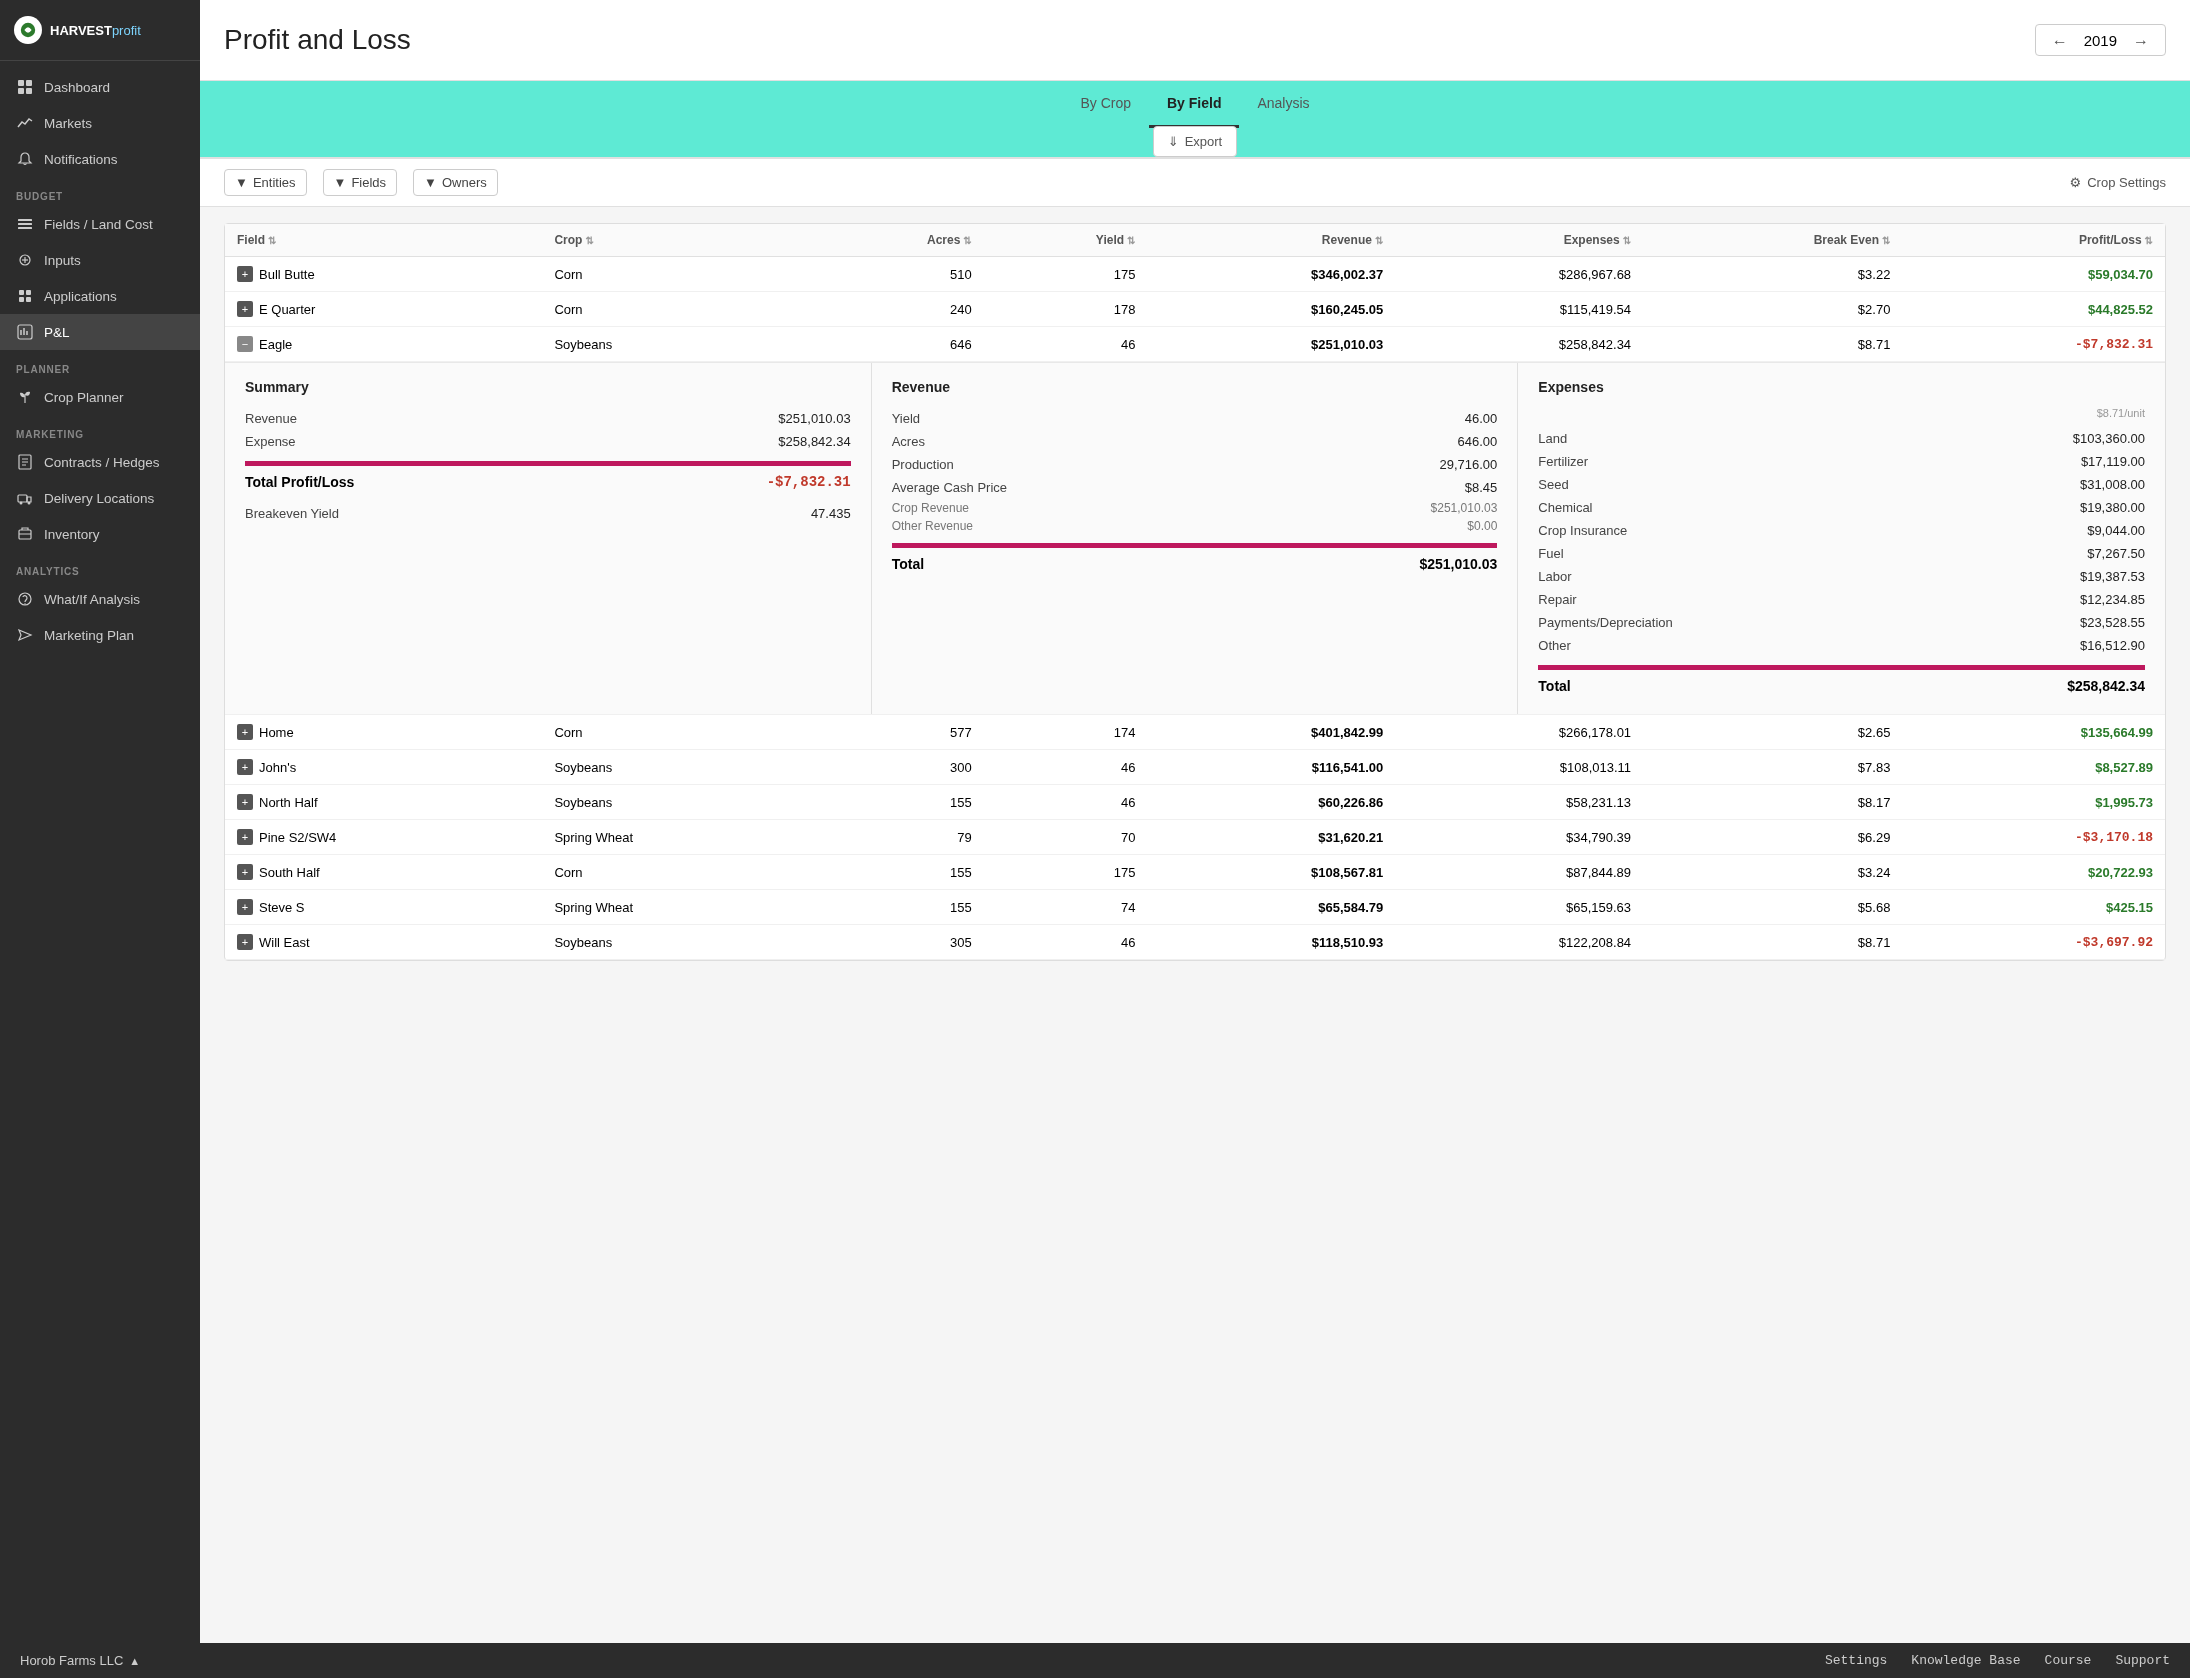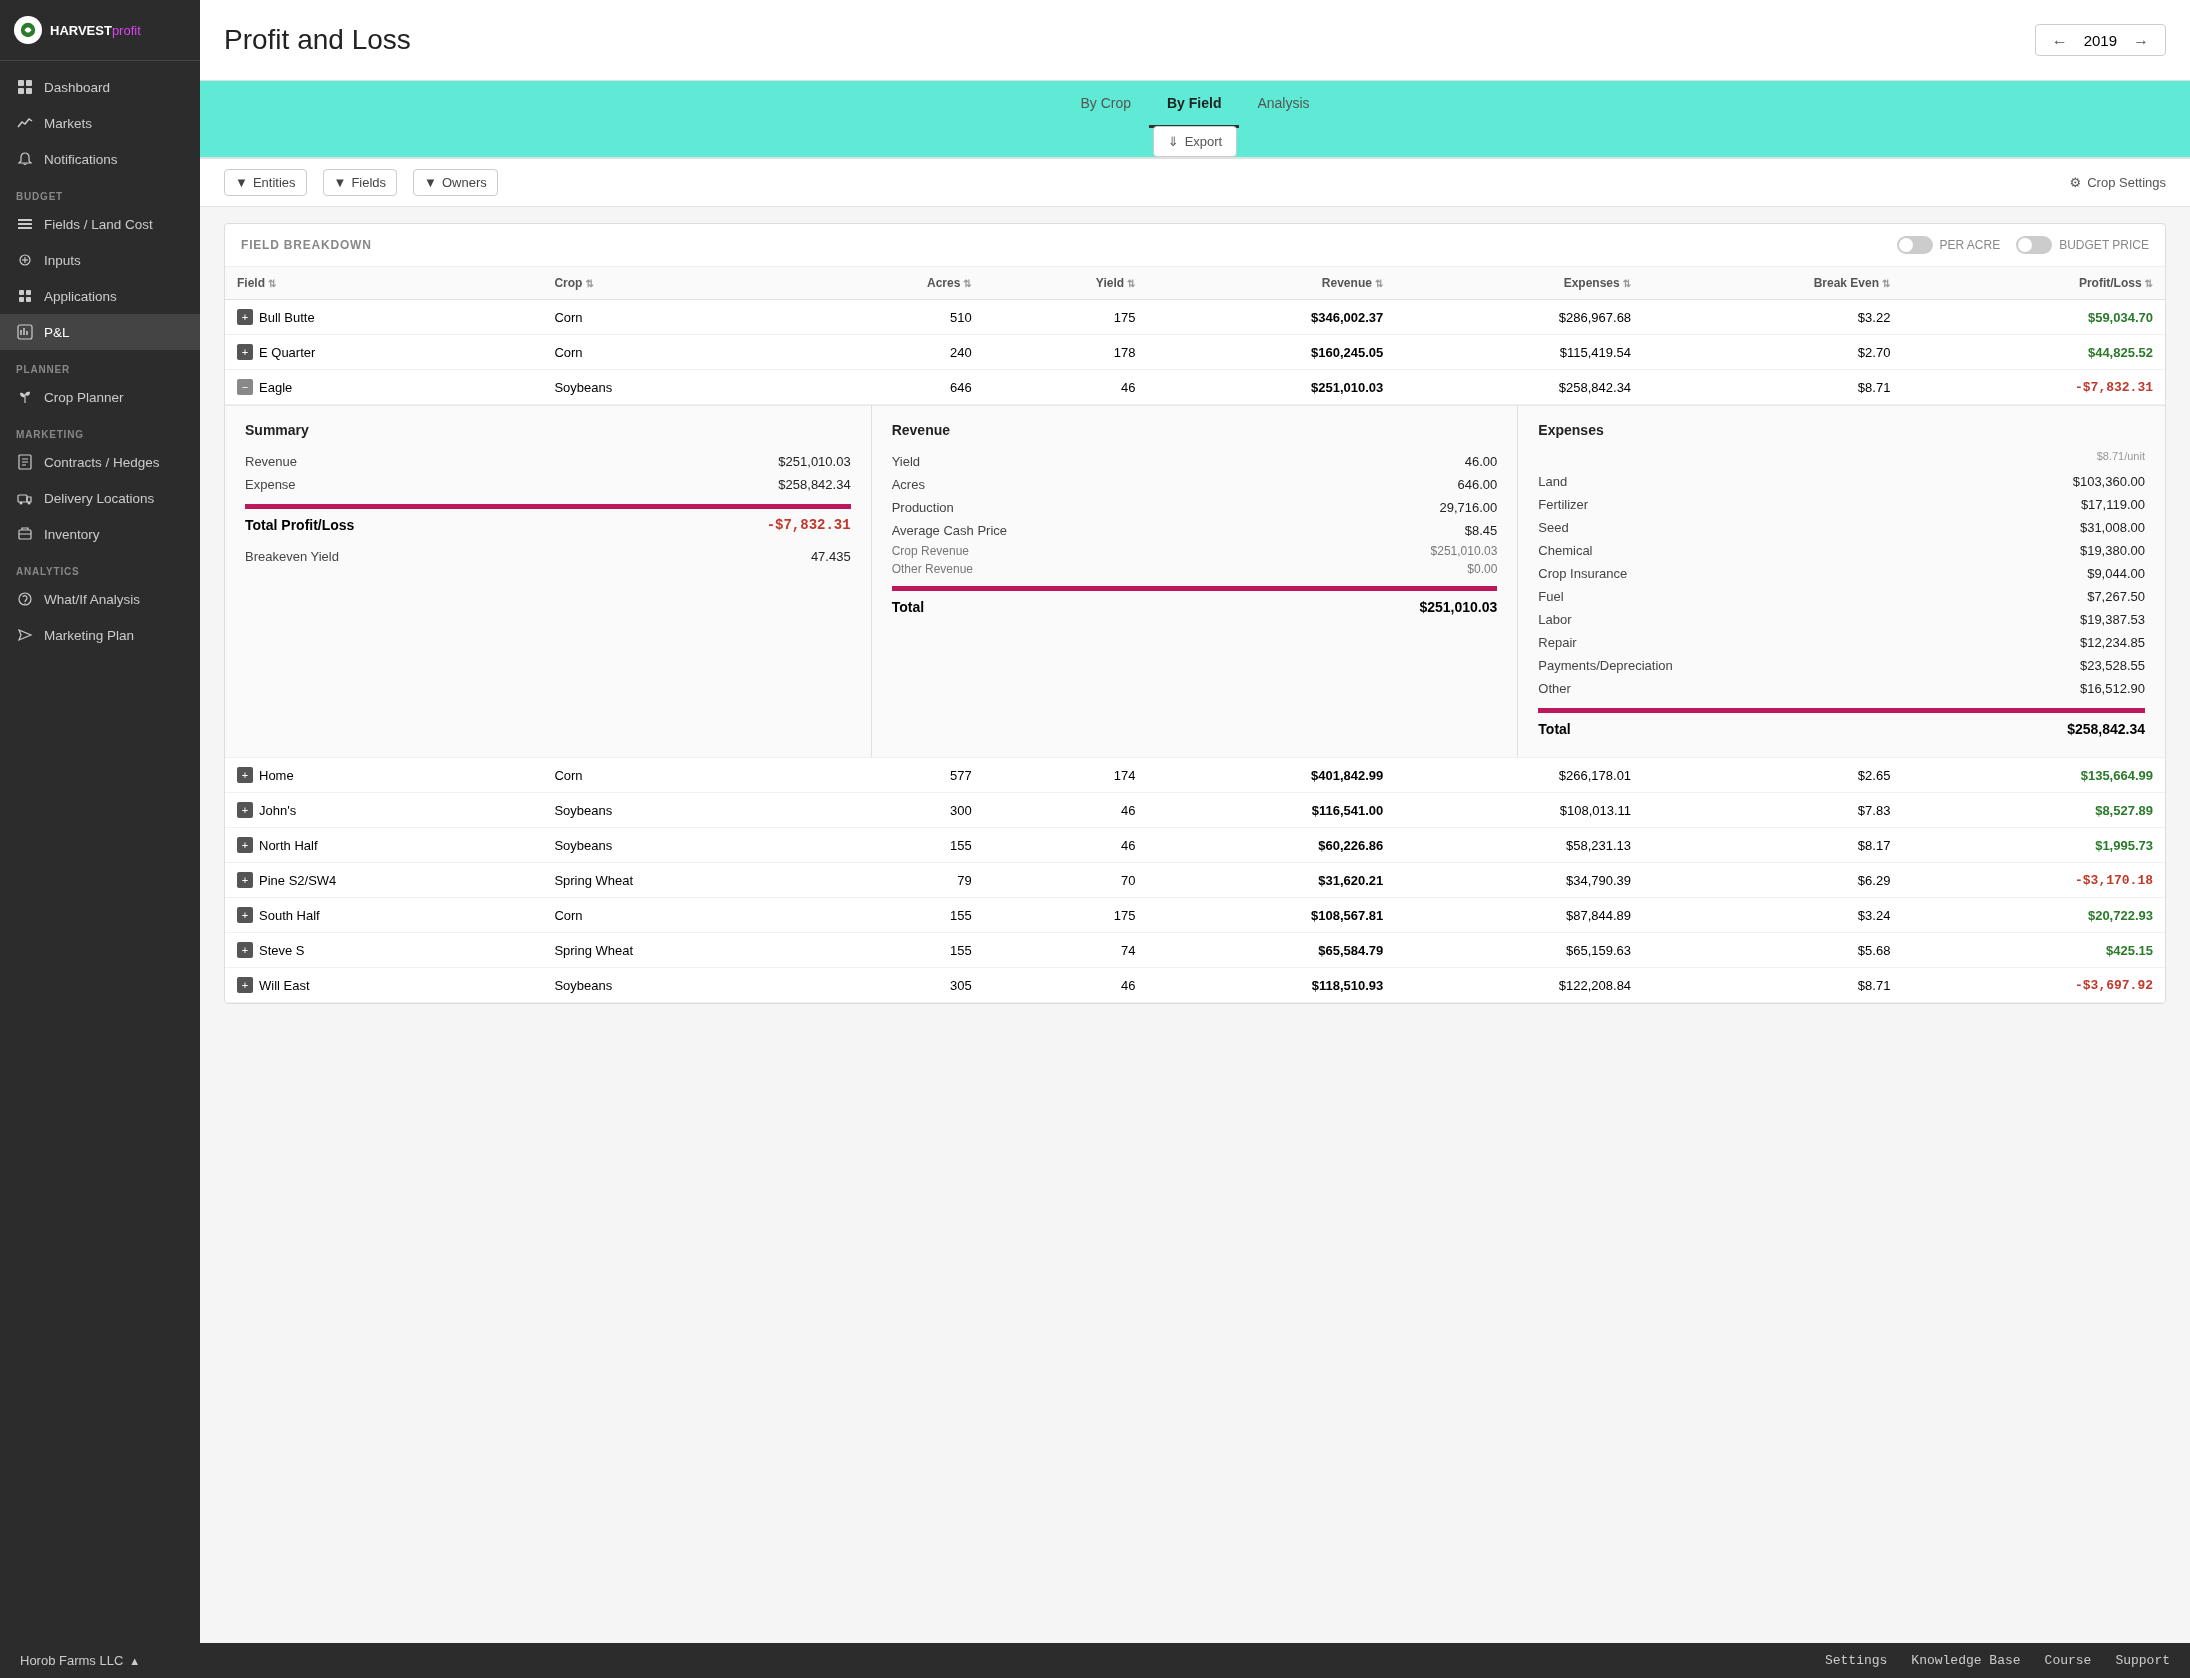--- a/index.html
+++ b/index.html
@@ -93,21 +93,21 @@
 
   <aside class="sidebar">
     <div class="sidebar-logo">
       <div class="sidebar-logo-icon">
         <svg viewBox="0 0 20 20" fill="#2c7a2c">
             <circle cx="10" cy="10" r="8"></circle>
             <path d="M6 10 Q10 4 14 10 Q10 16 6 10Z" fill="white"></path>
           </svg>
       </div>
       <span style="font-size:13px;">
-        <span style="font-weight:900; color:white;">HARVEST</span><span style="color:#d946ef; font-weight:400;">profit</span>
+        <span style="font-weight:900; color:white;">HARVEST</span><span style="color:#7dd3fc; font-weight:400;">profit</span>
       </span>
     </div>
     <nav class="sidebar-nav">
 
       <div class="sidebar-item">
         <span class="sidebar-icon">
           <svg width="16" height="16" viewBox="0 0 16 16" fill="none">
               <rect x="1" y="1" width="6" height="6" rx="1" fill="#ccc"></rect>
               <rect x="9" y="1" width="6" height="6" rx="1" fill="#ccc"></rect>
               <rect x="1" y="9" width="6" height="6" rx="1" fill="#ccc"></rect>
@@ -286,37 +286,20 @@
       </div>
       <button class="crop-settings-btn">
         <span>⚙</span>
         <span>Crop Settings</span>
       </button>
     </div>
 
     <div class="content-area">
       <div class="field-breakdown">
 
-        <div class="breakdown-header">
-          <span class="breakdown-title">FIELD BREAKDOWN</span>
-          <div class="breakdown-toggles">
-            <div class="toggle-group">
-              <div class="toggle">
-                <div class="toggle-thumb"></div>
-              </div>
-              <span>PER ACRE</span>
-            </div>
-            <div class="toggle-group">
-              <div class="toggle">
-                <div class="toggle-thumb"></div>
-              </div>
-              <span>BUDGET PRICE</span>
-            </div>
-          </div>
-        </div>
 
         <table class="data-table">
           <thead>
             <tr>
               <th>Field<span class="sort-icon">⇅</span></th>
               <th>Crop<span class="sort-icon">⇅</span></th>
               <th>Acres<span class="sort-icon">⇅</span></th>
               <th>Yield<span class="sort-icon">⇅</span></th>
               <th>Revenue<span class="sort-icon">⇅</span></th>
               <th>Expenses<span class="sort-icon">⇅</span></th>

